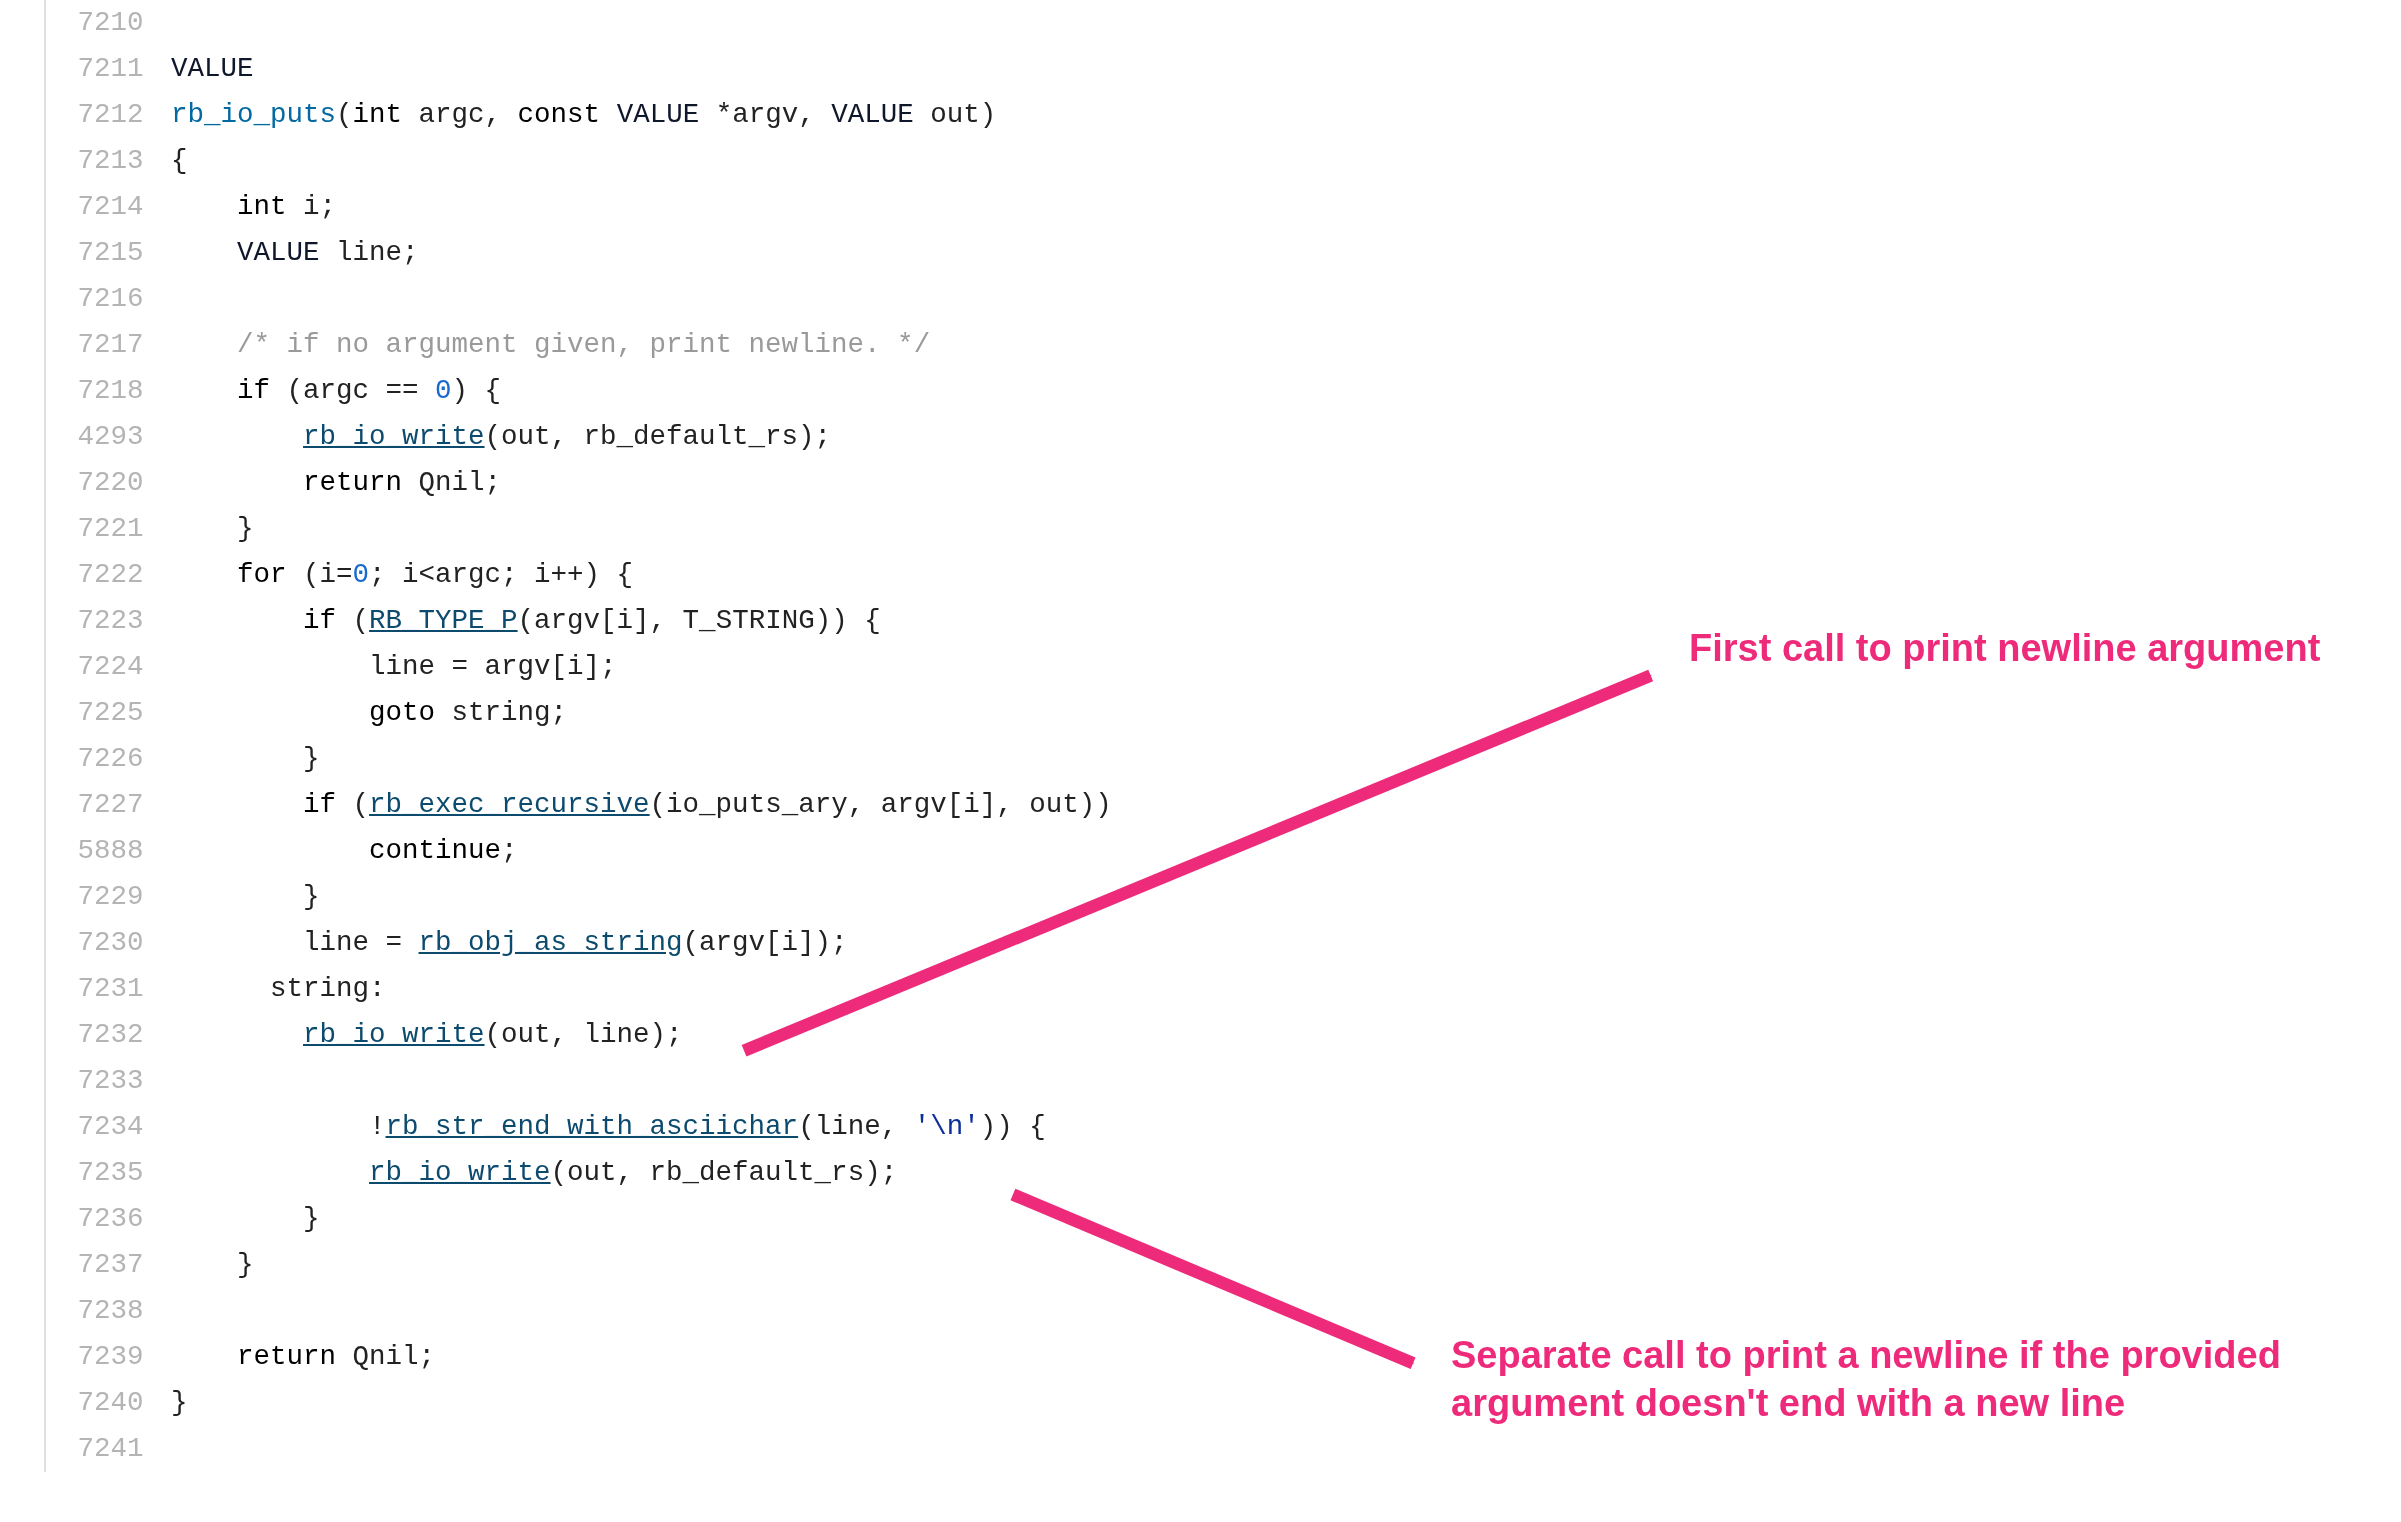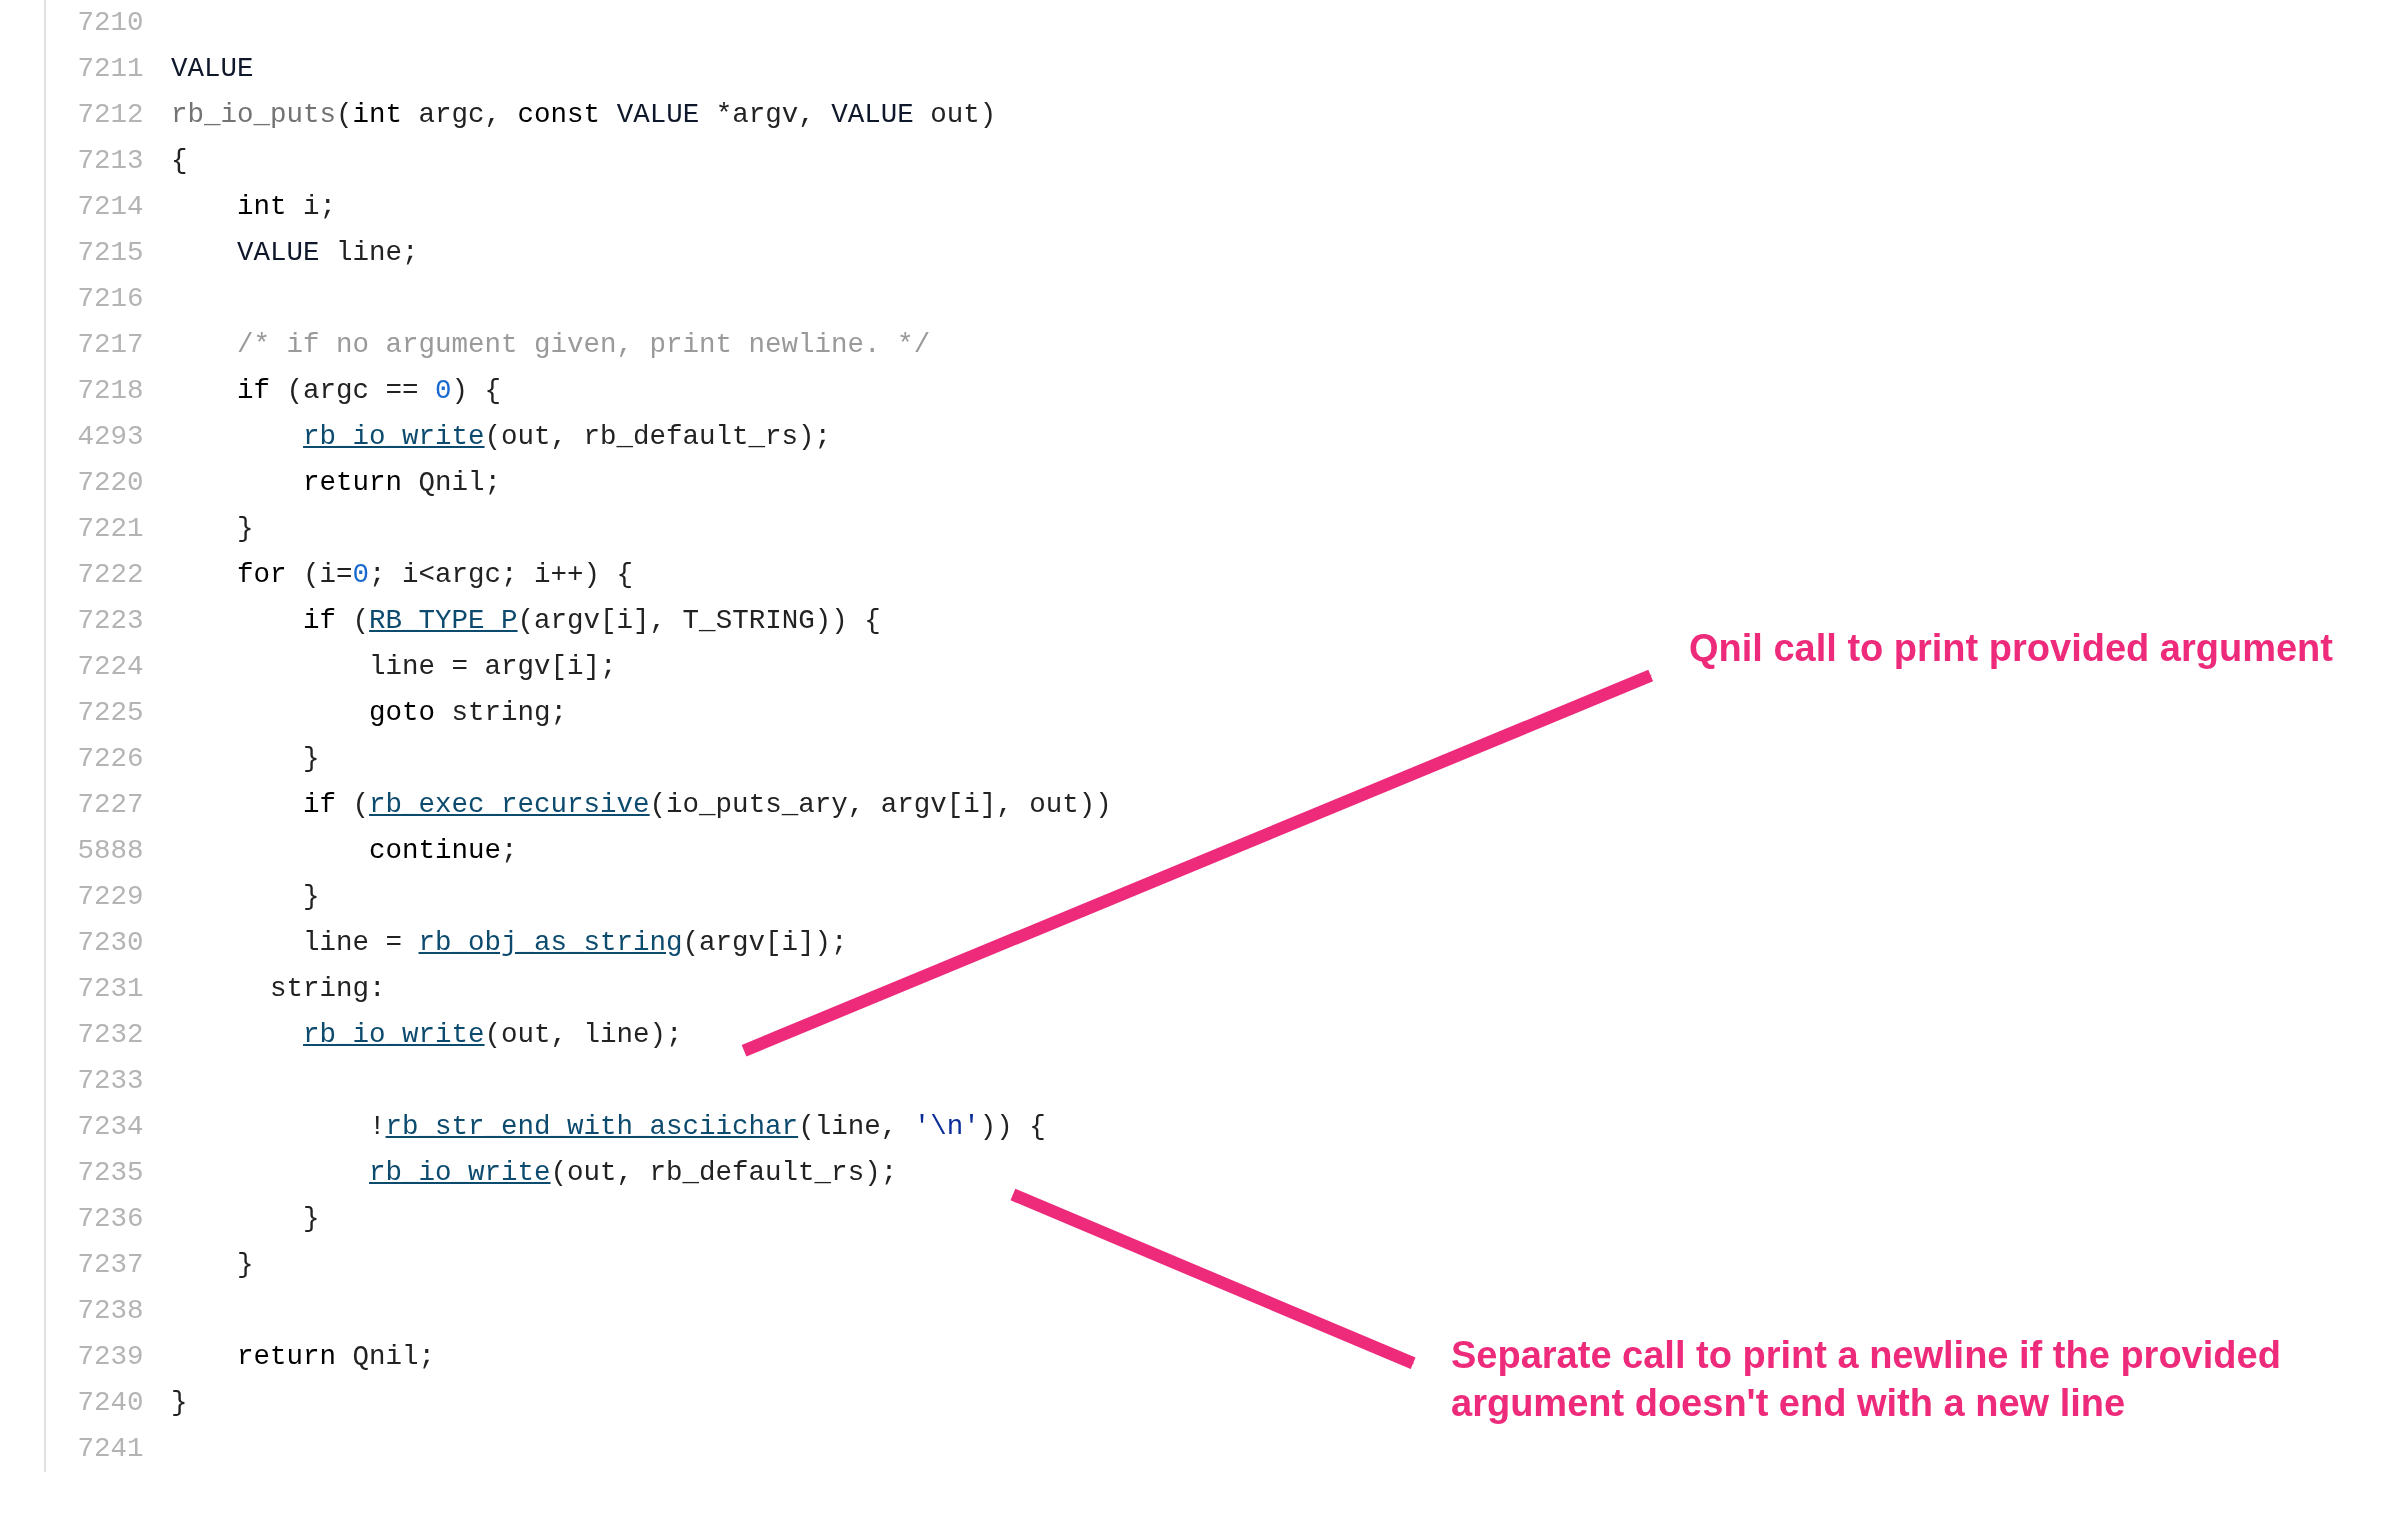--- a/index.html
+++ b/index.html
@@ -40,21 +40,21 @@
     user-select: none;
   }
   .code {
     font-size: 27.5px;
     font-family: "SFMono-Regular", Consolas, "Liberation Mono", Menlo, monospace;
     color: #222;
   }
   
   .kw   { color: #000000; }   
   .typ  { color: #0f172a; }   
-  .fn   { color: #737373; }   
+  .fn   { color: #0369a1; }   
   .call { color: #0c4a6e; text-decoration: underline; }   
   .num  { color: #1a69ce; }   
   .str  { color: #0b2e99; }   
   .cmt  { color: #9a9a9a; font-family: Liberation Mono, monospace; }   
   .pln  { color: #222; }      
 
   .annotation {
     position: absolute;
     font-family: "Helvetica Neue", Helvetica, Arial, sans-serif;
     font-weight: 700;
@@ -114,18 +114,18 @@
   <svg class="arrows" viewBox="0 0 3840 2435" width="2401" height="1523">
     <defs>
       <marker id="ahead" markerWidth="18" markerHeight="14" refX="16" refY="7" orient="auto" markerUnits="userSpaceOnUse">
         <polygon points="0,0 18,7 0,14" fill="#ee2a7b"></polygon>
       </marker>
     </defs>
     <line id="arrow1" stroke="#ee2a7b" stroke-width="20" marker-end="url(#ahead)" x1="1190" y1="1680" x2="2640" y2="1080"></line>
     <line id="arrow2" stroke="#ee2a7b" stroke-width="20" marker-end="url(#ahead)" x1="1620" y1="1910" x2="2260" y2="2180"></line>
   </svg>
 
-  <div class="annotation" style="left:1689px; top:625px;">Qnil call to print provided argument</div>
+  <div class="annotation" style="left:1689px; top:625px;">First call to print newline argument</div>
 
   <div class="annotation" style="left:1451px; top:1332px; max-width:907px;">Separate call to print a newline if the provided argument doesn't end with a new line</div>
 
 </div>
 
 
 </body></html>

